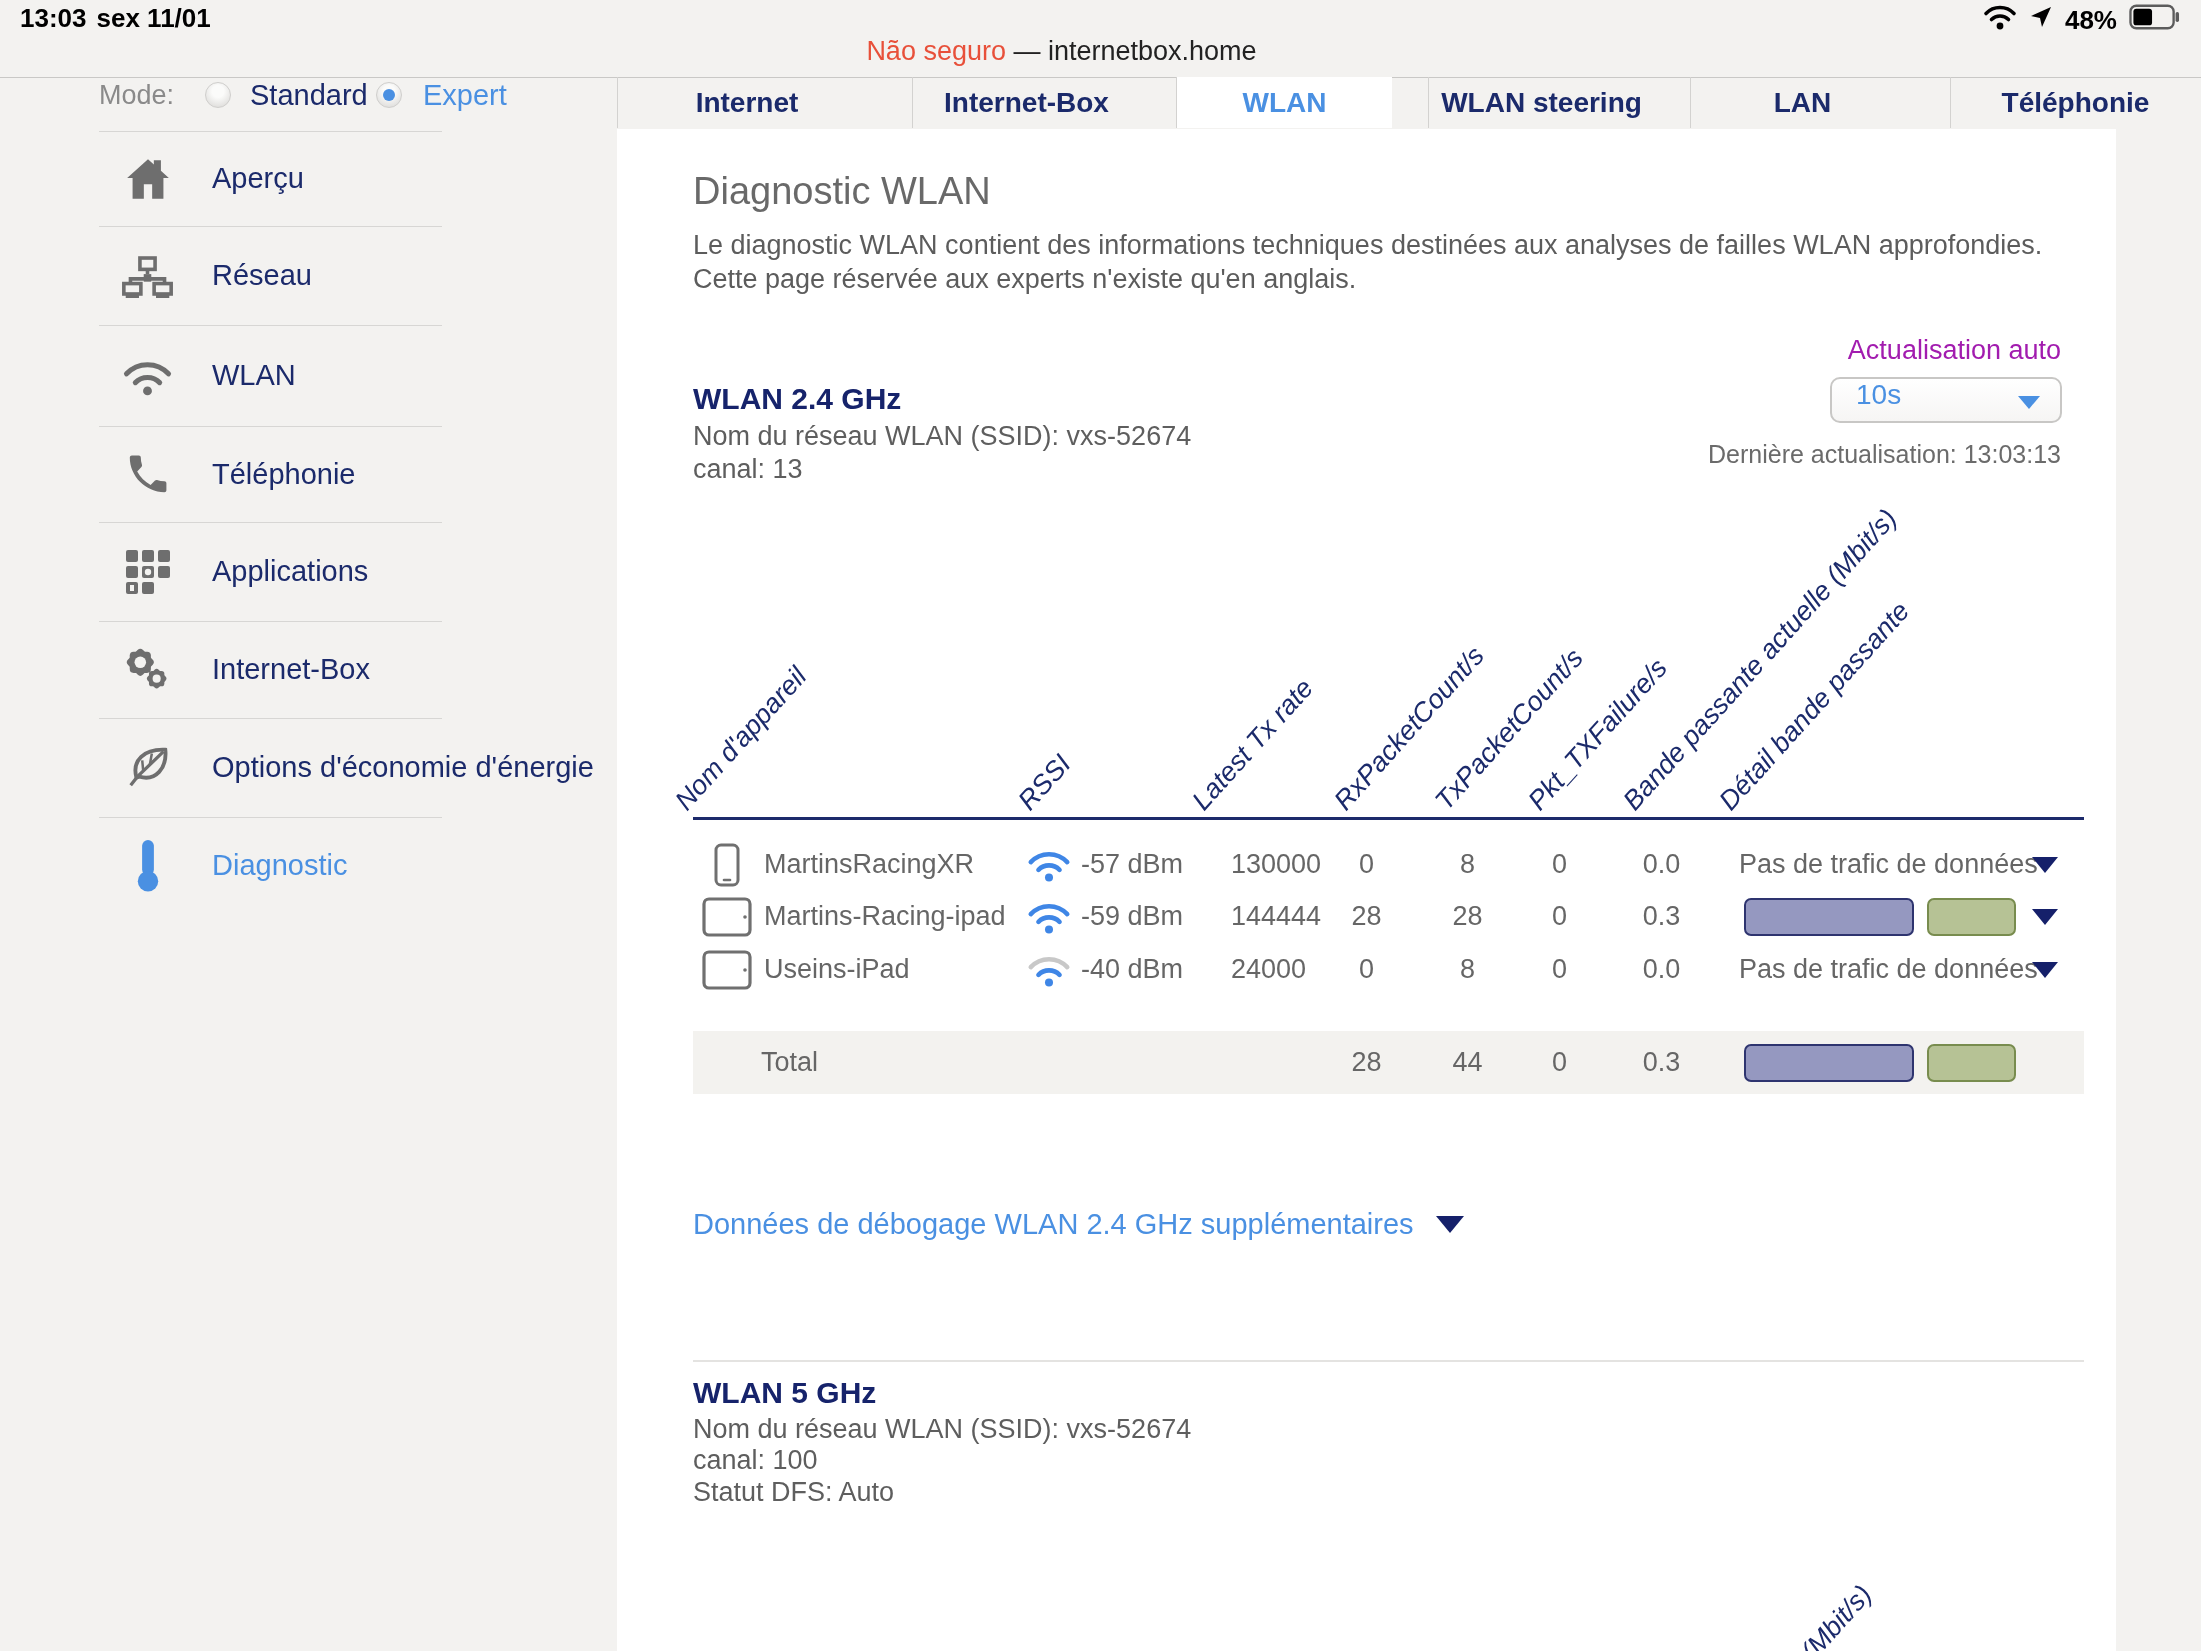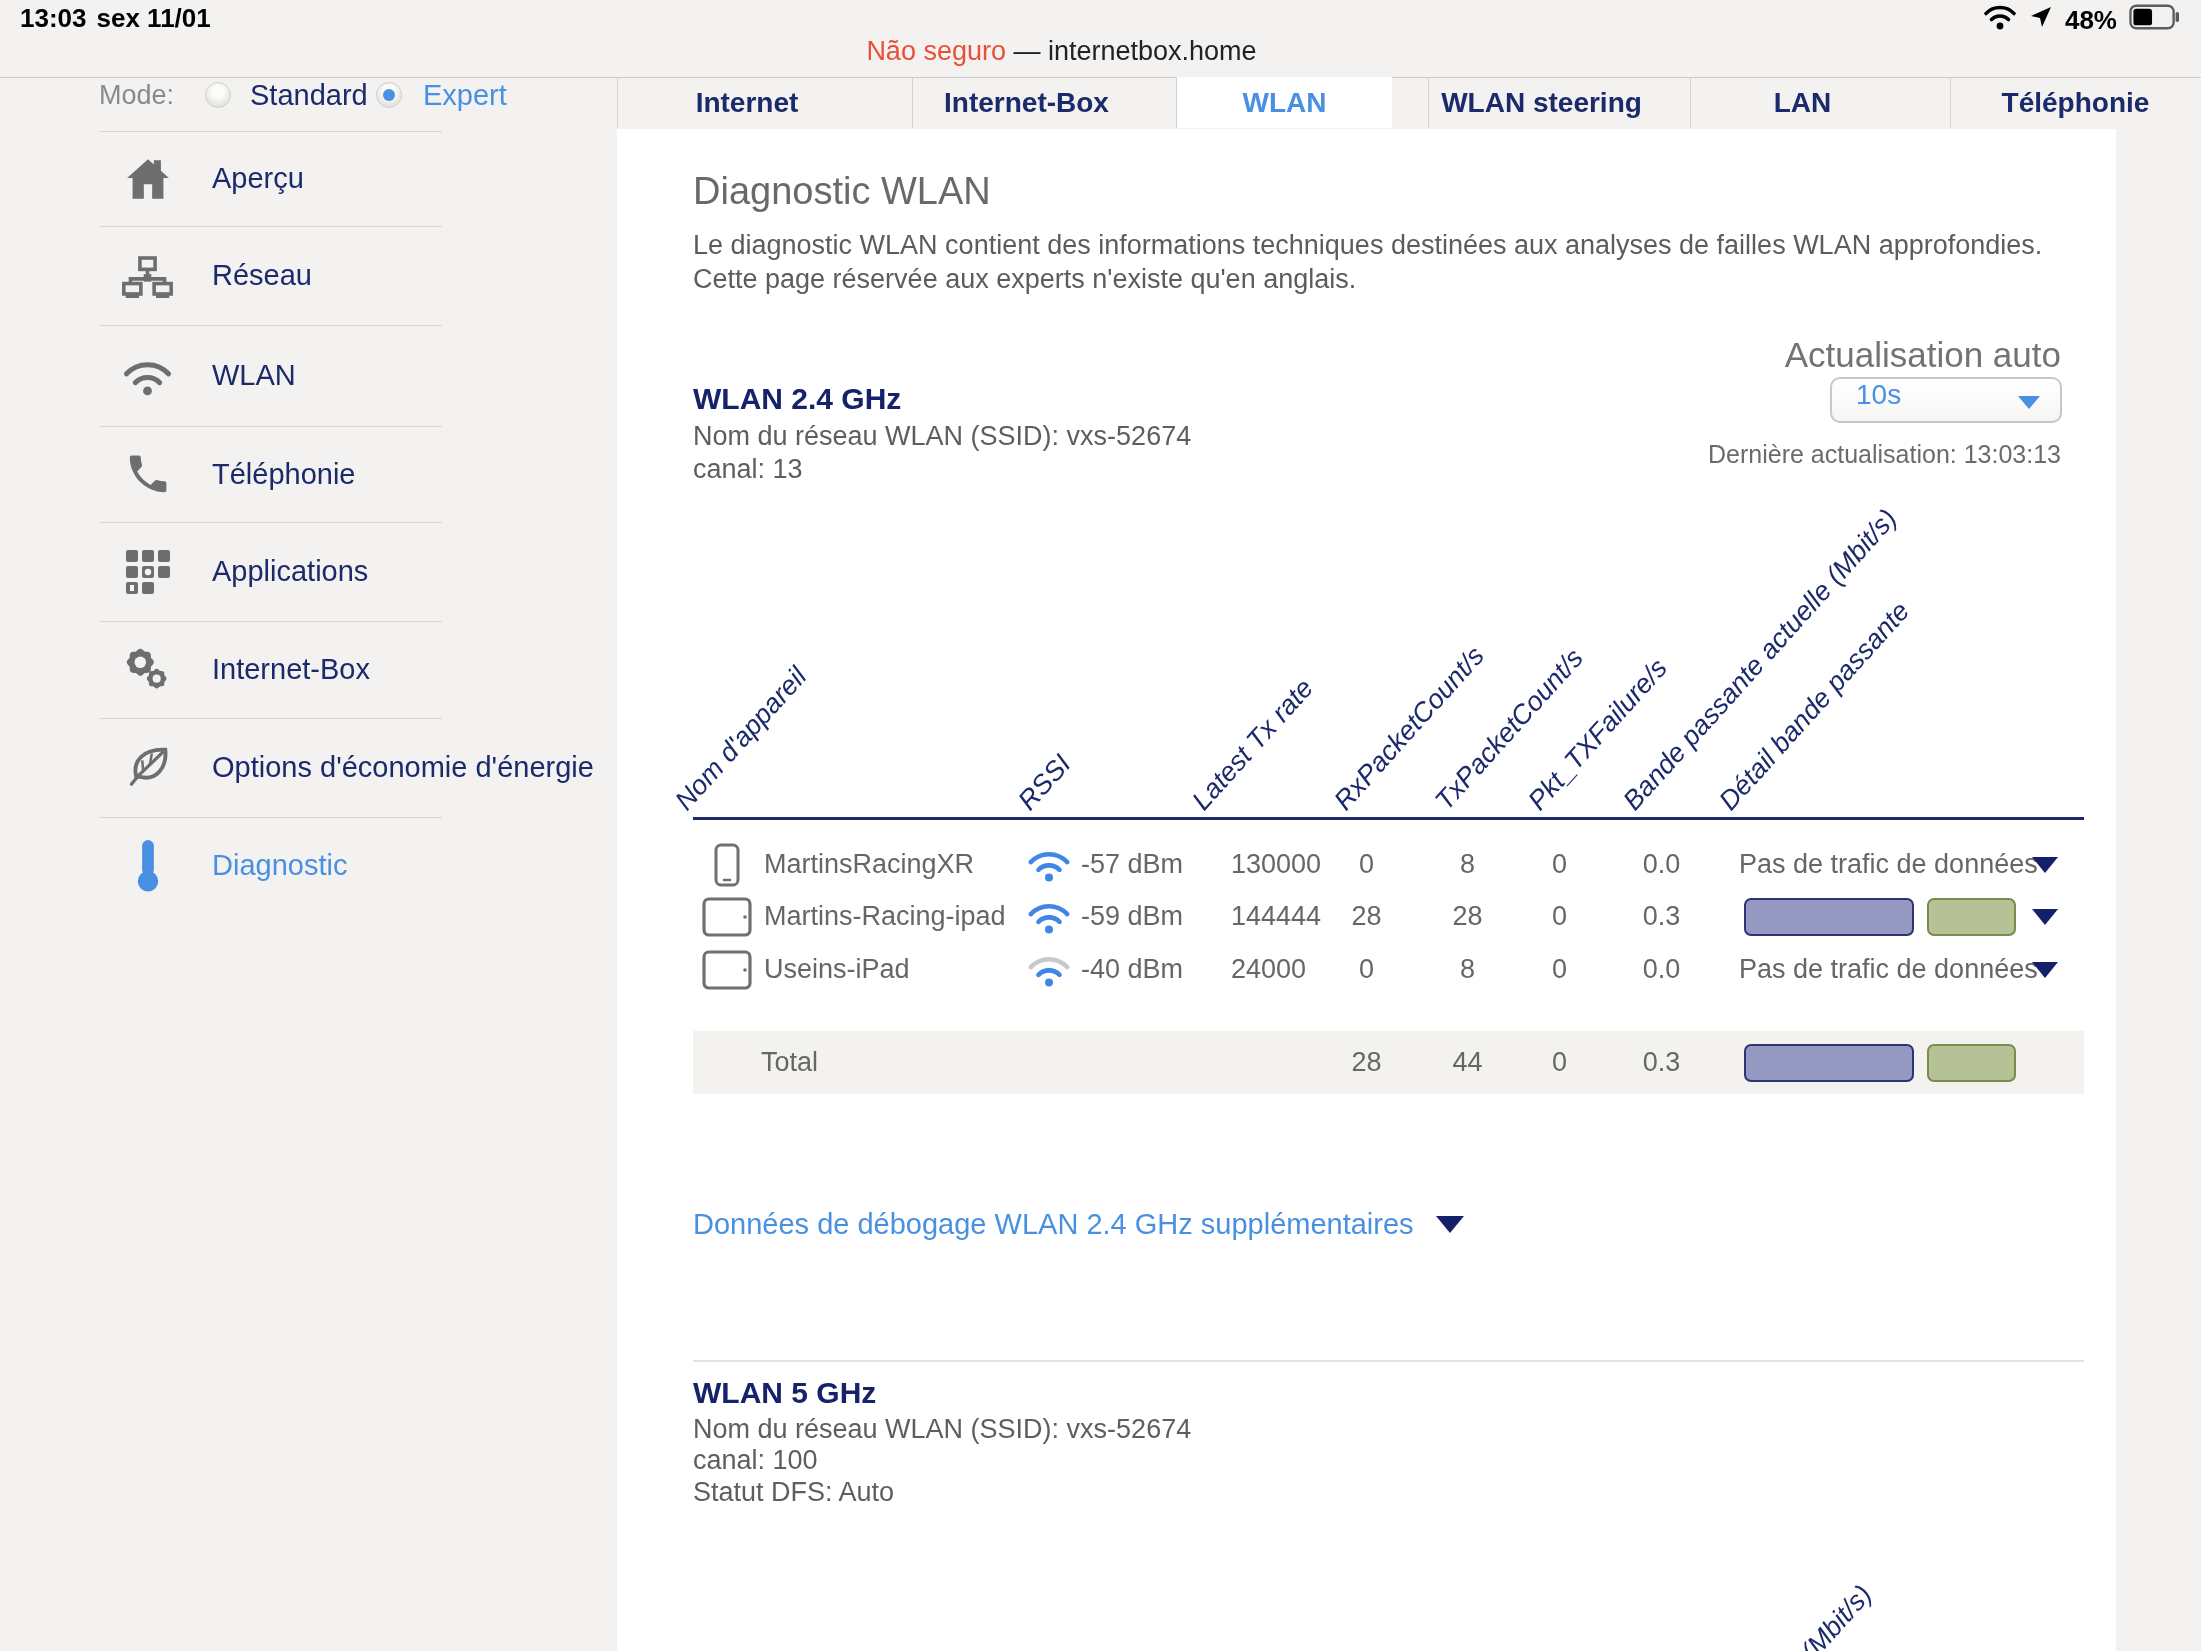--- a/index.html
+++ b/index.html
@@ -34,21 +34,21 @@
        color:#1b2a6b;border-left:1px solid #d3d2d0;cursor:pointer;}
   .tab.active{background:#fff;color:#4a90e2;}
   .tab-filler{flex:none;width:96px;border-left:1px solid #d3d2d0;}
   
   .panel{position:absolute;left:617px;top:129px;width:1499px;height:1523px;background:#fff;}
   .pg-title{position:absolute;left:693px;top:170px;font-size:38px;color:#696969;}
   .pg-desc{position:absolute;left:693px;top:228px;width:1401px;font-size:27px;line-height:34px;color:#5c5c5c;}
   .sec-title{position:absolute;left:693px;font-size:30px;font-weight:700;color:#16236b;}
   .sec-line{position:absolute;left:693px;font-size:27px;color:#5e5e5e;}
   
-  .refresh-label{position:absolute;left:1683px;width:378px;top:335px;font-size:35px;color:#737373;text-align:right;}
+  .refresh-label{position:absolute;left:1683px;width:378px;top:335px;font-size:27px;color:#a21caf;text-align:right;}
   .select{position:absolute;left:1830px;top:377px;width:232px;height:46px;border:2px solid #c8c7c5;border-radius:10px;
           background:linear-gradient(#ffffff,#f6f5f4);display:flex;align-items:flex-start;cursor:pointer;}
   .select-value{margin-left:24px;font-size:28px;color:#4a90e2;}
   .select-caret{position:absolute;right:20px;top:17px;width:0;height:0;border-left:11px solid transparent;
                 border-right:11px solid transparent;border-top:13px solid #4a90e2;}
   .last-update{position:absolute;left:1584px;width:477px;top:440px;font-size:25px;color:#6b6b6b;text-align:right;}
   
   .colhdr{position:absolute;font-size:27px;font-style:italic;color:#1b2a6b;white-space:nowrap;line-height:34px;
           transform:rotate(-48deg);transform-origin:0 100%;}
   .hdr-line{position:absolute;left:693px;top:817px;width:1391px;height:3px;background:#1c2a6b;}

